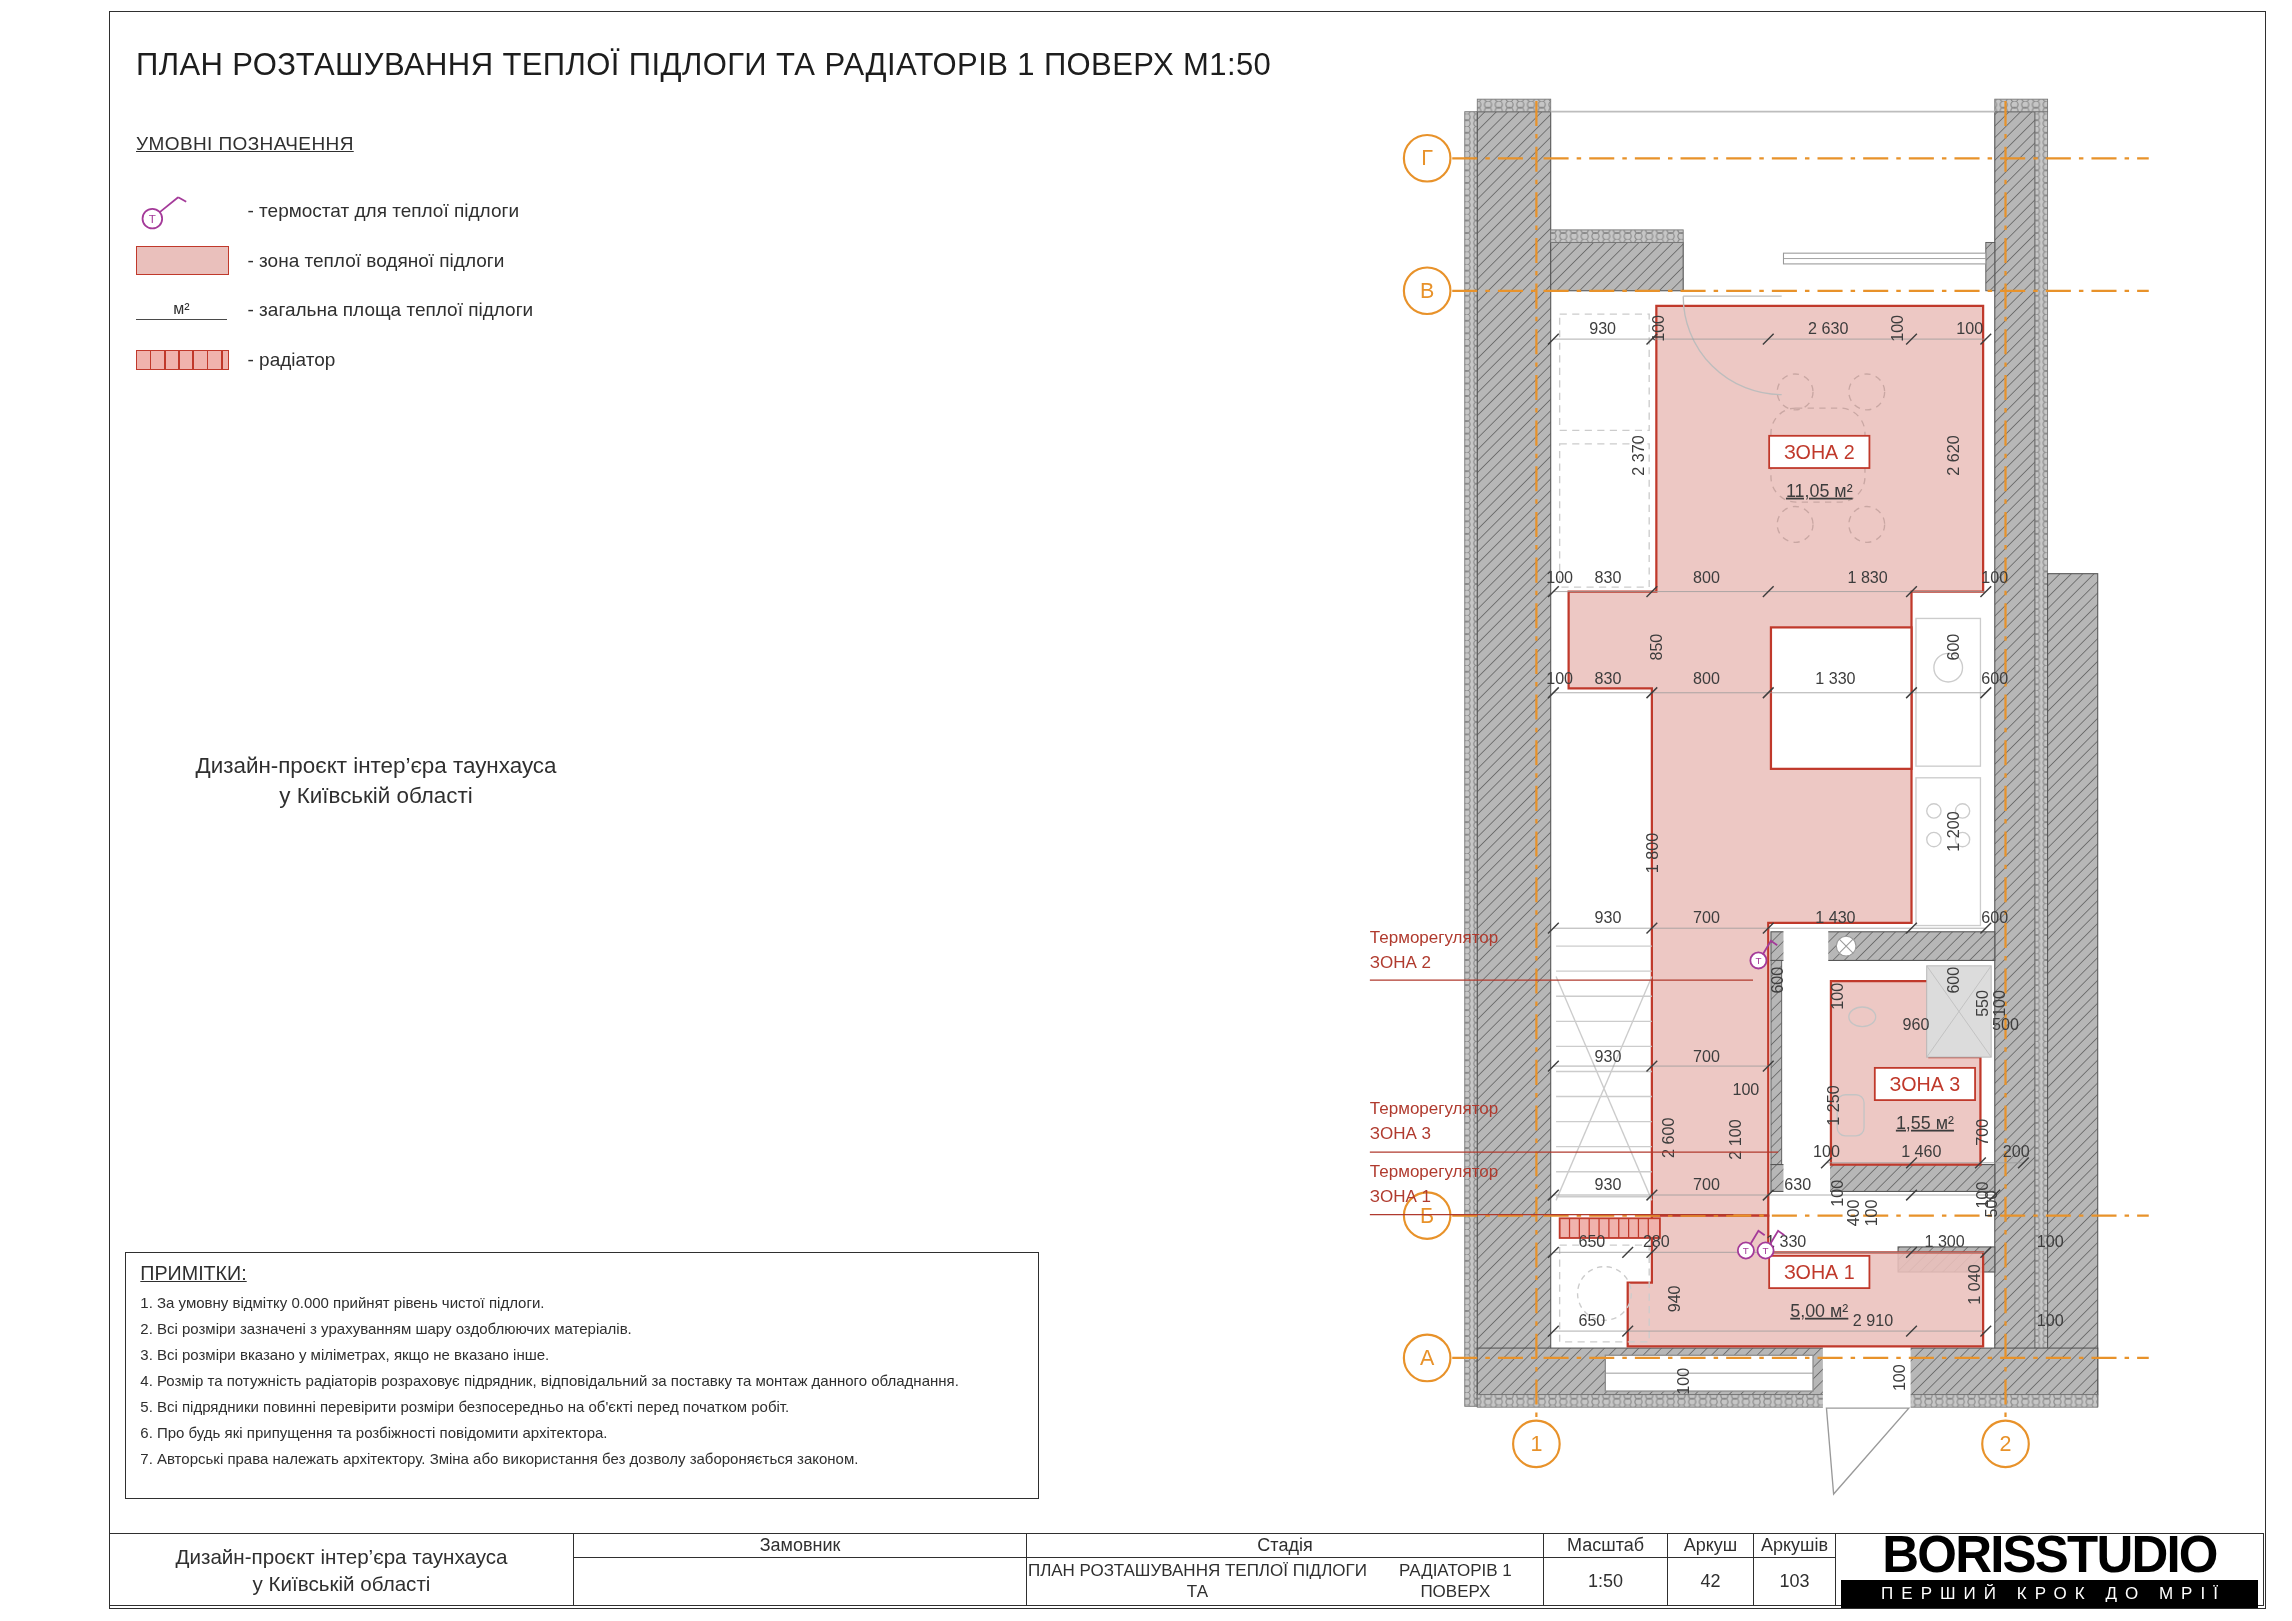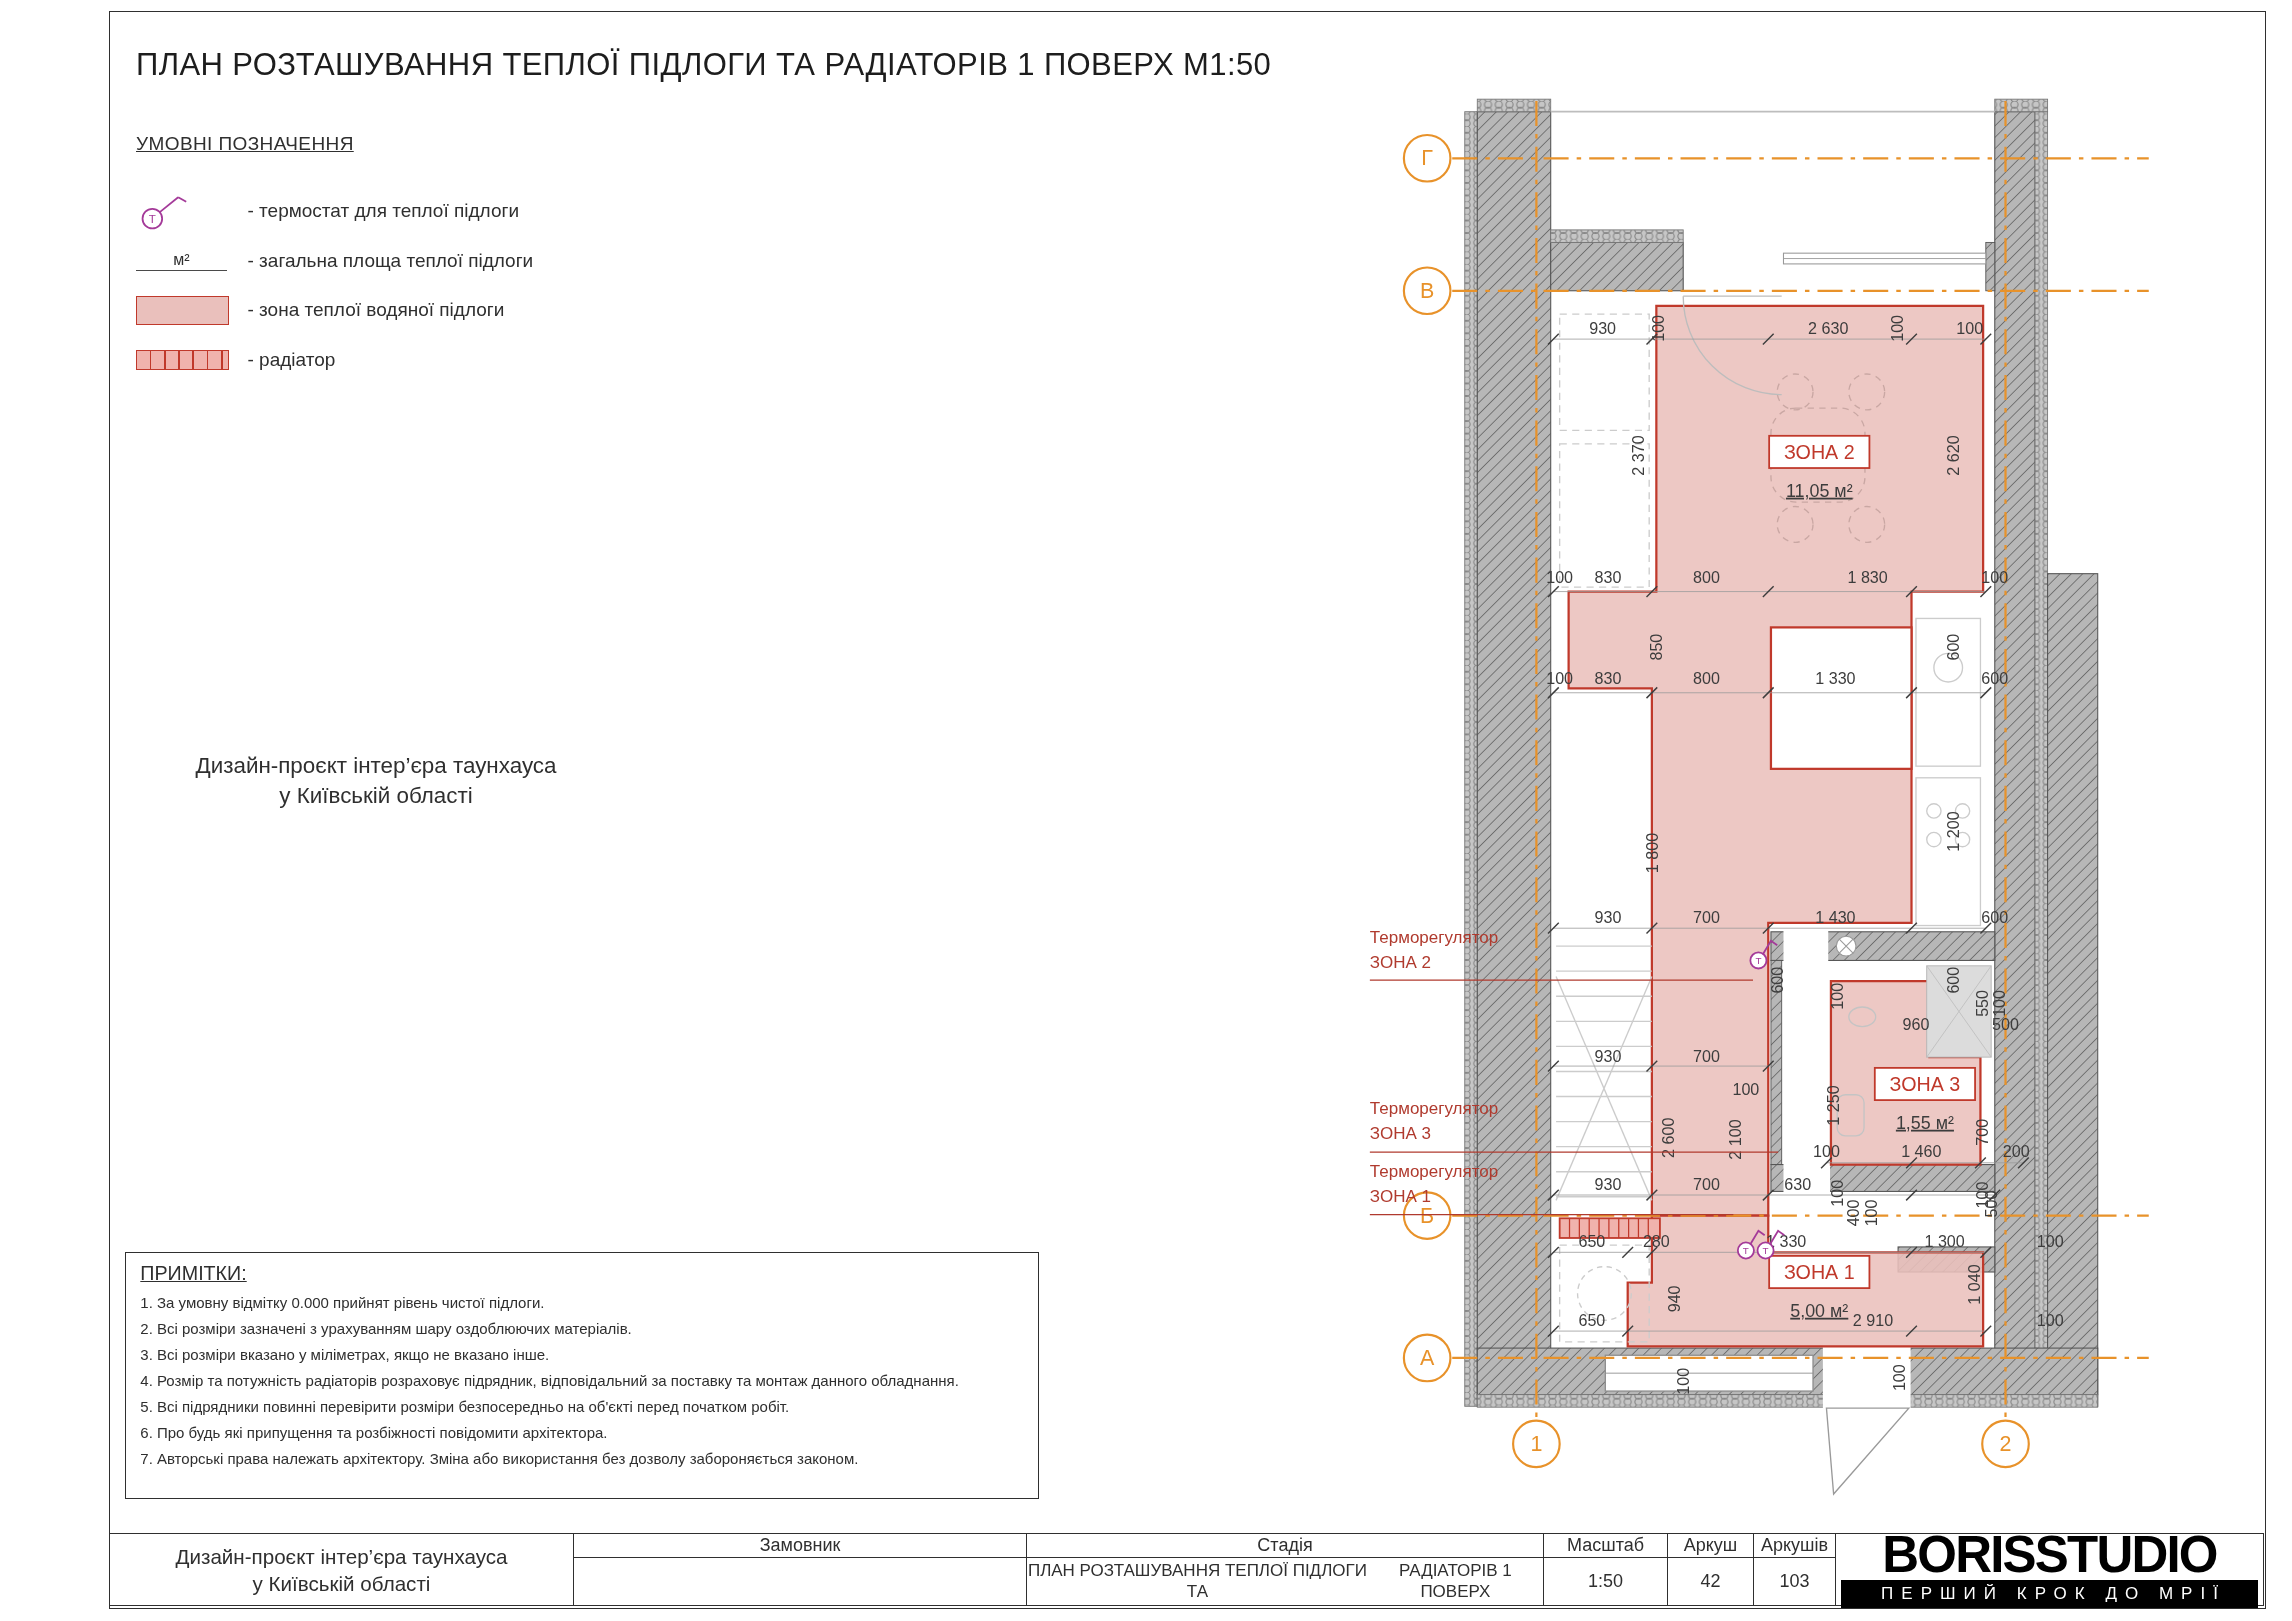--- a/index.html
+++ b/index.html
@@ -58,29 +58,29 @@
           <line x1="26" y1="24" x2="47" y2="7" stroke="#a43a99" stroke-width="2"></line>
           <line x1="47" y1="7" x2="56" y2="12" stroke="#a43a99" stroke-width="2"></line>
           <circle cx="18" cy="31" r="11" fill="none" stroke="#a43a99" stroke-width="2"></circle>
           <text x="18" y="36" text-anchor="middle" font-size="13" fill="#a43a99">T</text>
         </svg>
       </span>
       <span class="leg-txt">- термостат для теплої підлоги</span>
     </div>
     <div class="leg-row">
       <span class="leg-ico">
+          <span class="swatch-zone"></span>
+        </span>
+      <span class="leg-txt">- зона теплої водяної підлоги</span>
+    </div>
+    <div class="leg-row">
+      <span class="leg-ico">
           <span class="swatch-m2">м²</span>
         </span>
       <span class="leg-txt">- загальна площа теплої підлоги</span>
-    </div>
-    <div class="leg-row">
-      <span class="leg-ico">
-          <span class="swatch-zone"></span>
-        </span>
-      <span class="leg-txt">- зона теплої водяної підлоги</span>
     </div>
     <div class="leg-row">
       <span class="leg-ico">
           <span class="swatch-rad"></span>
         </span>
       <span class="leg-txt">- радіатор</span>
     </div>
   </div>
 
   <div id="project-label">

